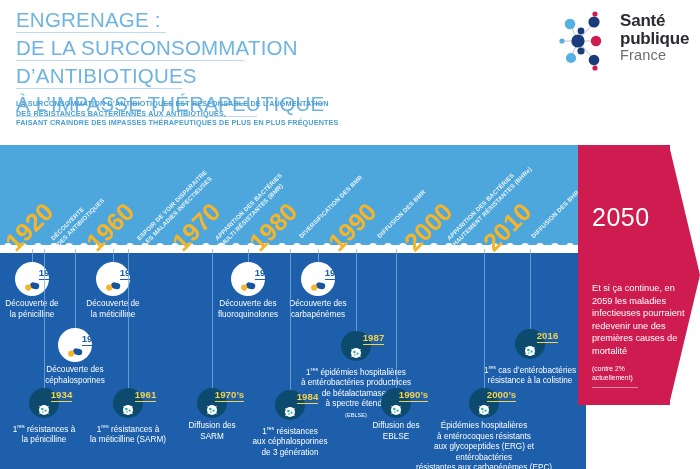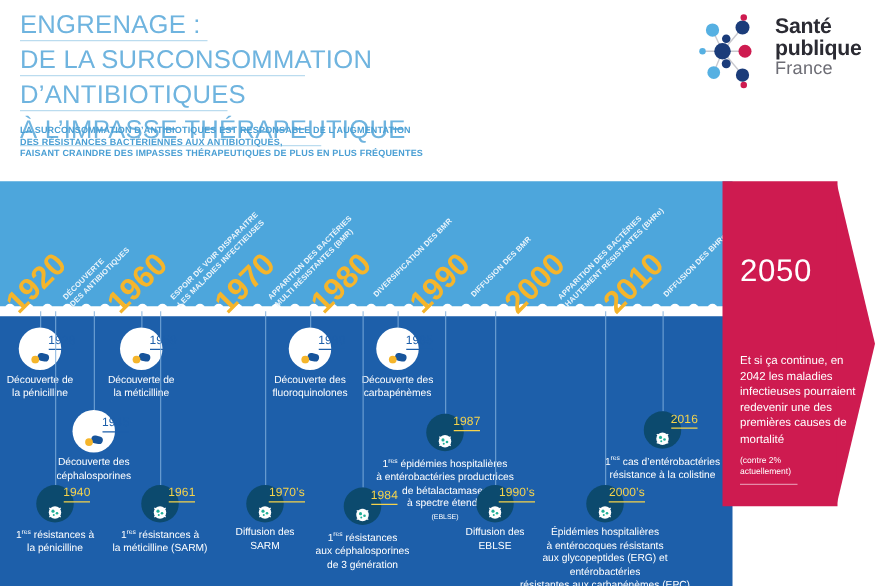--- a/index.html
+++ b/index.html
@@ -68,21 +68,21 @@
 
   
   .ev{position:absolute;text-align:center;}
   .stem{position:absolute;width:1px;background:#7FAEDB;opacity:.75;}
   .badge{
     position:relative;margin:0 auto;border-radius:50%;
     display:flex;flex-direction:column;align-items:center;justify-content:center;
   }
   .badge.white{background:#ffffff;}
   .badge.teal{background:#0c4a6e;}
-  .badge .yr{font-size:9.6px;font-weight:normal;line-height:10px;letter-spacing:.1px;padding-bottom:1px;margin-left:35px;}
+  .badge .yr{font-size:9.6px;font-weight:bold;line-height:10px;letter-spacing:.1px;padding-bottom:1px;margin-left:35px;}
   .badge.white .yr{color:#1D5FAA;border-bottom:1px solid #1D5FAA;}
   .badge.teal .yr{color:#F5D34B;border-bottom:1px solid #F5D34B;}
   .badge .ic{margin-top:2px;line-height:0;}
   .ev-label{color:#ffffff;font-size:8.2px;line-height:10.5px;margin-top:3px;}
   .ev-label .tiny{font-size:5.6px;}
   .sup{font-size:5.4px;vertical-align:super;}
 </style>
 </head>
 <body>
 
@@ -218,21 +218,21 @@
       <div class="caption" style="left: 535px; top: 232px;">
         <div>DIFFUSION DES BHRe</div>
       </div>
     </div>
 
   <div class="arrow">
     <div class="arrow-body"></div>
     <div class="arrow-head"></div>
   </div>
   <div class="arrow-2050">2050</div>
-  <div class="arrow-body-text">Et si ça continue, en 2042 les maladies infectieuses pourraient redevenir une des premières causes de mortalité</div>
+  <div class="arrow-body-text">Et si ça continue, en 2059 les maladies infectieuses pourraient redevenir une des premières causes de mortalité</div>
   <div class="arrow-foot">
     <span>(contre 2%</span><br>
     <span>actuellement)</span>
     <span class="rule2"></span>
   </div>
 
   <div id="events">
       <div class="stem" style="left: 32px; top: 249px; height: 13px;"></div>
       <div class="ev" style="left: -18px; top: 262px; width: 100px;">
         <div class="badge white" style="width: 34px; height: 34px;">
@@ -336,21 +336,21 @@
             </svg></div>
         </div>
         <div class="ev-label">
           <div>1<span class="sup">res</span> cas d’entérobactéries</div>
           <div>résistance à la colistine</div>
         </div>
       </div>
       <div class="stem" style="left: 44px; top: 249px; height: 139px;"></div>
       <div class="ev" style="left: -8px; top: 388px; width: 104px;">
         <div class="badge teal" style="width: 30px; height: 30px;">
-          <div class="yr">1940</div>
+          <div class="yr">1934</div>
           <div class="ic"><svg width="12" height="12" viewBox="0 0 12 12">
               <circle cx="6" cy="6" r="5" fill="#ffffff"></circle>
               <circle cx="4.4" cy="4.9" r="1.25" fill="#1FAE96"></circle>
               <circle cx="7.6" cy="6.6" r="1.05" fill="#1FAE96"></circle>
               <circle cx="5" cy="8" r="0.8" fill="#1FAE96"></circle>
               <path d="M1.4 2.4 L3 3.4 M10.6 2.4 L9 3.4 M1.4 9.6 L3 8.6 M10.6 9.6 L9 8.6" stroke="#ffffff" stroke-width="1.1" fill="none"></path>
             </svg></div>
         </div>
         <div class="ev-label">
           <div>1<span class="sup">res</span> résistances à</div>

